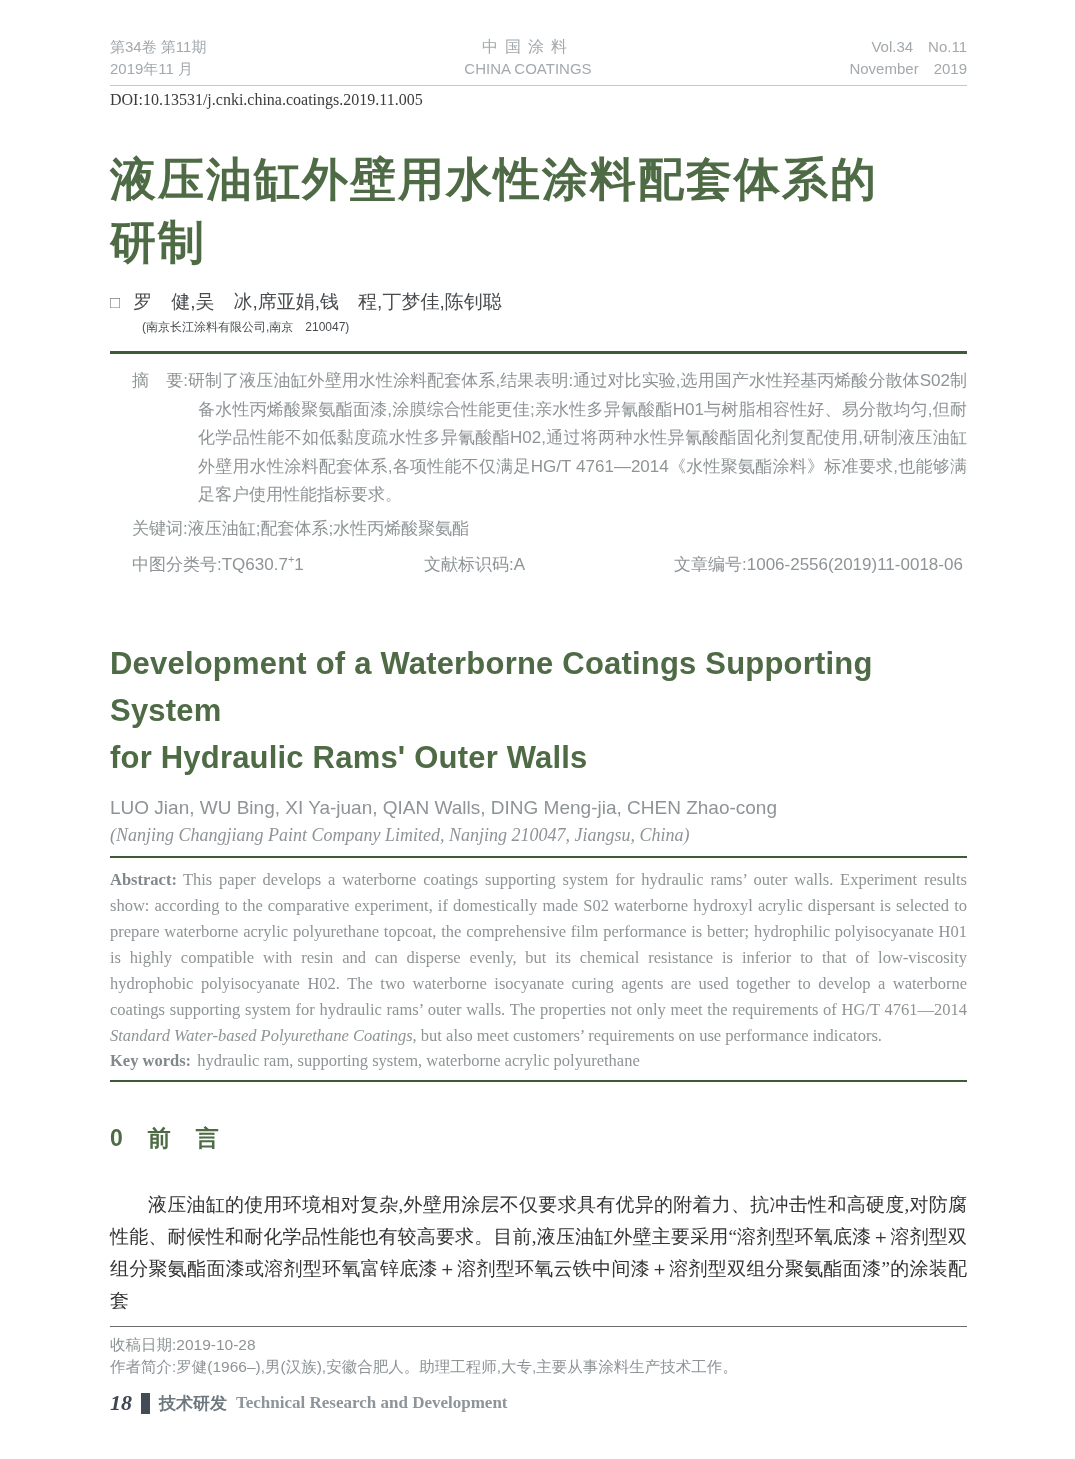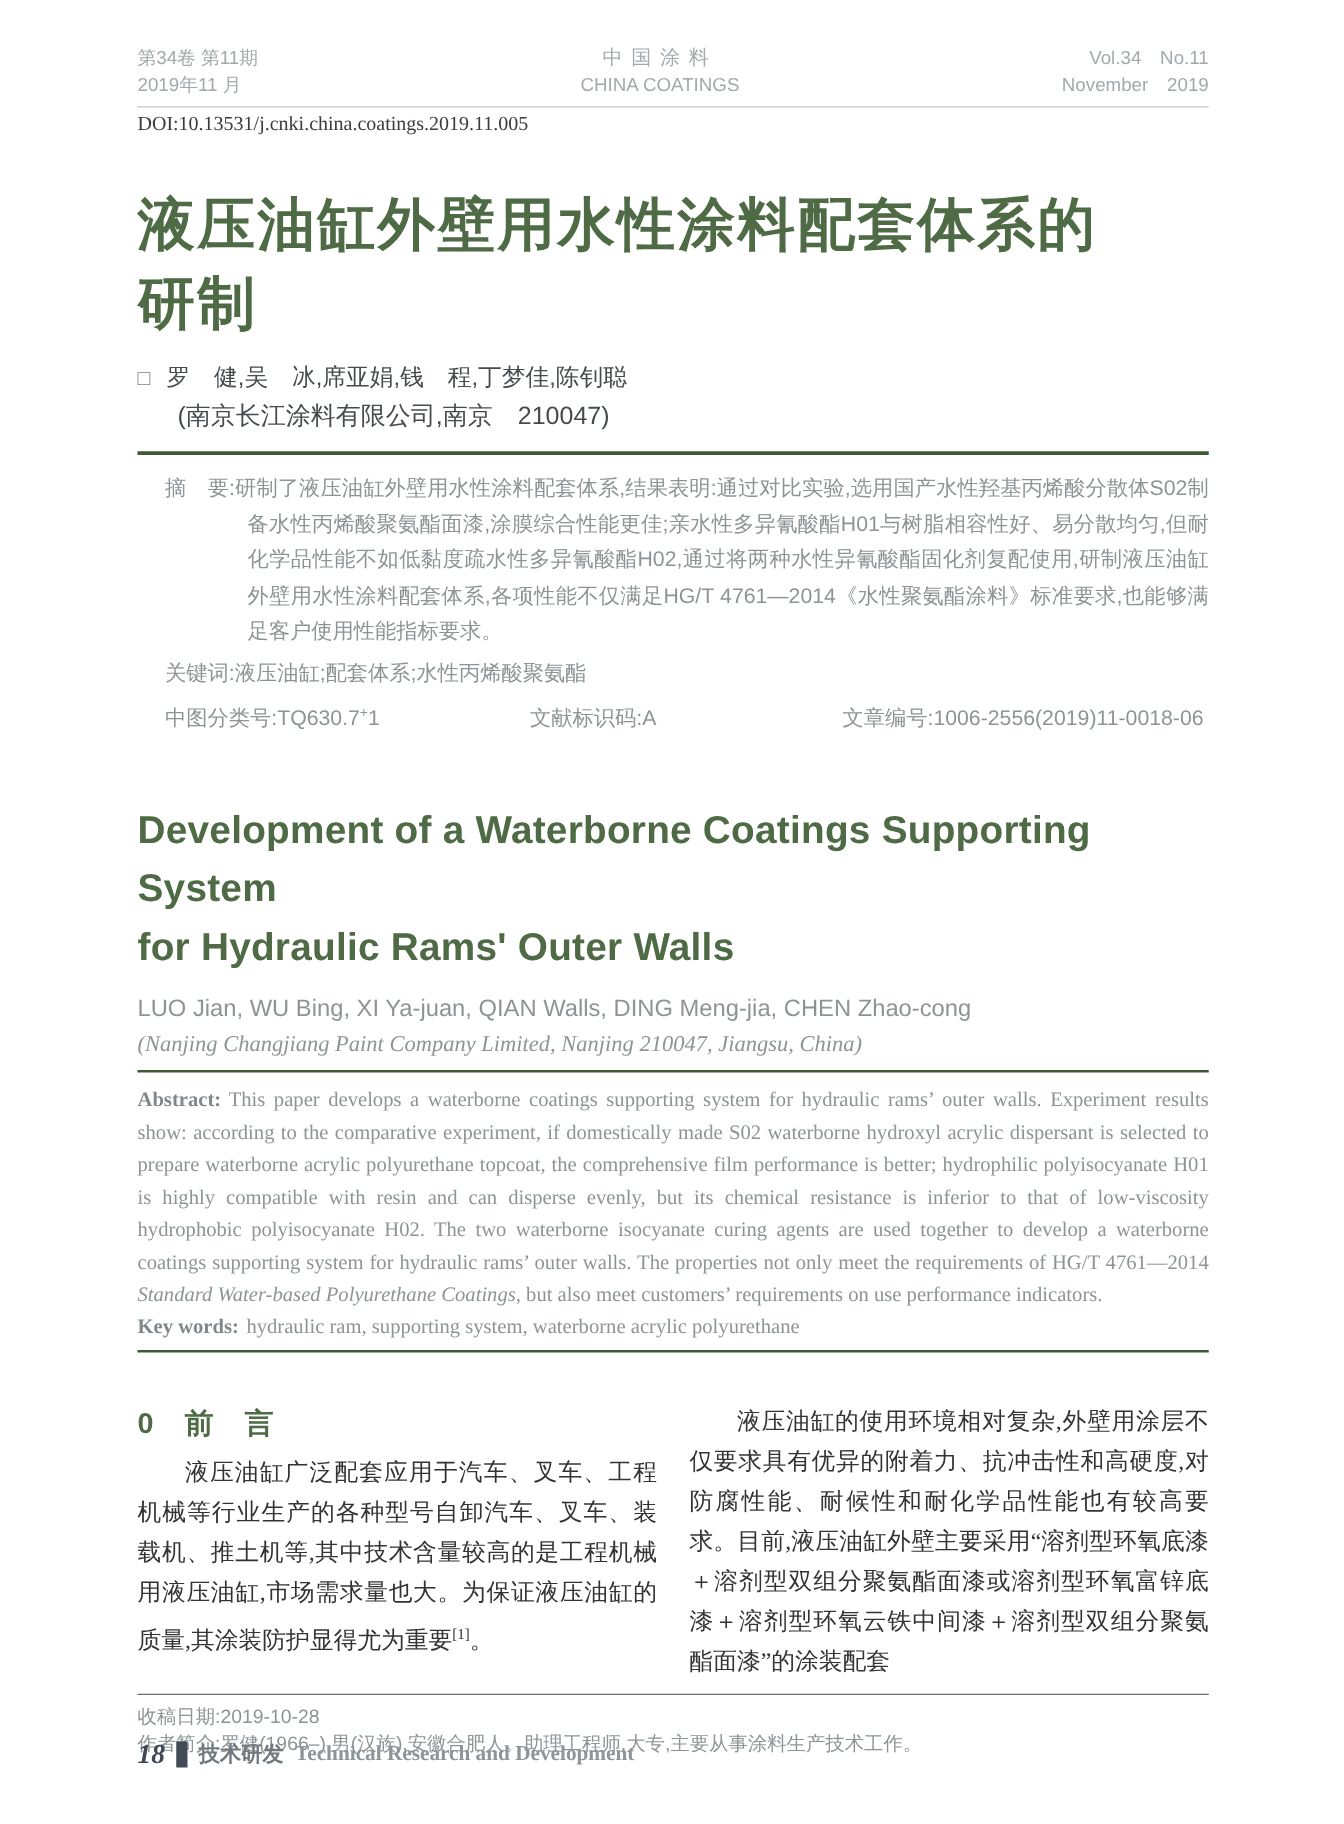--- a/index.html
+++ b/index.html
@@ -14,21 +14,21 @@
   .hdr-center { text-align:center; }
   .journal-zh { letter-spacing:7px; font-size:16px; }
   .hdr-right { text-align:right; }
   .hdr-rule { border-top:1px solid #c3c7ca; margin-top:5px; }
   .doi { font-family:"Liberation Serif", serif; color:#3b3b3b; font-size:16px; margin-top:5px; }
 
   
   .title-zh { color:#4e6b46; font-size:46px; font-weight:bold; line-height:63px; letter-spacing:2px; }
   .authors-row { margin-top:15px; font-size:19px; color:#474b4e; display:flex; gap:13px; align-items:baseline; }
   .marker { color:#7c8286; font-size:17px; }
-  .affil-zh { margin-top:4px; margin-left:32px; font-size:20px; color:#474b4e; }
+  .affil-zh { margin-top:4px; margin-left:32px; font-size:12px; color:#474b4e; }
   .rule-thick { height:3px; background:#3f5a37; margin-top:15px; }
 
   .abstract-zh { margin-top:13px; padding-left:22px; color:#8e9496; font-size:17px; line-height:28.5px; text-align:justify; }
   .hang { padding-left:66px; text-indent:-66px; }
   .kw-row { margin-top:7px; padding-left:22px; color:#8e9496; font-size:17px; }
   .cls-row { margin-top:13px; padding-left:22px; color:#8e9496; font-size:17px; display:flex; }
   .cls-item1 { width:292px; } .cls-item2 { width:250px; }
   sup.cls-sup { font-size:11px; }
 
   
@@ -36,21 +36,21 @@
   .authors-en { margin-top:16px; color:#8e9496; font-size:19px; }
   .affil-en { margin-top:6px; color:#8e9496; font-size:18px; font-style:italic; font-family:"Liberation Serif", serif; }
   .rule-g2 { height:2px; background:#3f5a37; margin-top:10px; }
   .abstract-en { margin-top:9px; color:#8e9496; font-family:"Liberation Serif", serif; font-size:16.5px; line-height:26px; text-align:justify; }
   .abstract-en .lab, .kw-en .lab { font-weight:bold; color:#81888b; margin-right:6px; }
   .ital { font-style:italic; }
   .kw-en { margin-top:2px; color:#8e9496; font-family:"Liberation Serif", serif; font-size:16.5px; }
   .rule-g3 { height:2px; background:#3f5a37; margin-top:9px; }
 
   
-  .columns { display:flex; gap:26px; color:#333333; font-family:"Liberation Serif", serif; font-size:19px; line-height:32px; }
+  .columns { display:flex; gap:26px; color:#333333; font-family:"Liberation Serif", serif; font-size:19px; line-height:32px;flex-direction:column; }
   .col { flex:1; text-align:justify; }
   .sec-heading { color:#4e6b46; font-size:23px; font-weight:bold; font-family:"Liberation Sans", sans-serif; margin-bottom:9px; letter-spacing:1px; }
   .para { text-indent:2em; }
   sup.ref { font-size:12px; }
   .rule-thin { border-top:1px solid #6d6d6d; margin-top:9px; }
   .footnotes { margin-top:7px; color:#8e9496; font-size:15.5px; line-height:22px; font-family:"Liberation Sans", sans-serif; }
 
   
   .footer { position:absolute; left:110px; top:1390px; display:flex; align-items:center; gap:9px; }
   .pageno { font-family:"Liberation Serif", serif; font-style:italic; font-weight:bold; font-size:22px; color:#3e4752; }
@@ -129,23 +129,20 @@
     <div class="kw-en">
       <span class="lab">Key words:</span><span>hydraulic ram, supporting system, waterborne acrylic polyurethane</span>
     </div>
     <div class="rule-g3"></div>
   </div>
 
   <div class="abs" style="top:1122px;">
     <div class="columns">
       <div class="col">
         <div class="sec-heading">0　前　言</div>
-        <div class="para">
-          <span>液压油缸广泛配套应用于汽车、叉车、工程机械等行业生产的各种型号自卸汽车、叉车、装载机、推土机等,其中技术含量较高的是工程机械用液压油缸,市场需求量也大。为保证液压油缸的质量,其涂装防护显得尤为重要</span><sup class="ref">[1]</sup><span>。</span>
-        </div>
       </div>
       <div class="col">
         <div class="para">液压油缸的使用环境相对复杂,外壁用涂层不仅要求具有优异的附着力、抗冲击性和高硬度,对防腐性能、耐候性和耐化学品性能也有较高要求。目前,液压油缸外壁主要采用“溶剂型环氧底漆＋溶剂型双组分聚氨酯面漆或溶剂型环氧富锌底漆＋溶剂型环氧云铁中间漆＋溶剂型双组分聚氨酯面漆”的涂装配套</div>
       </div>
     </div>
     <div class="rule-thin"></div>
     <div class="footnotes">
       <div>
         <span>收稿日期:</span><span>2019-10-28</span>
       </div>

